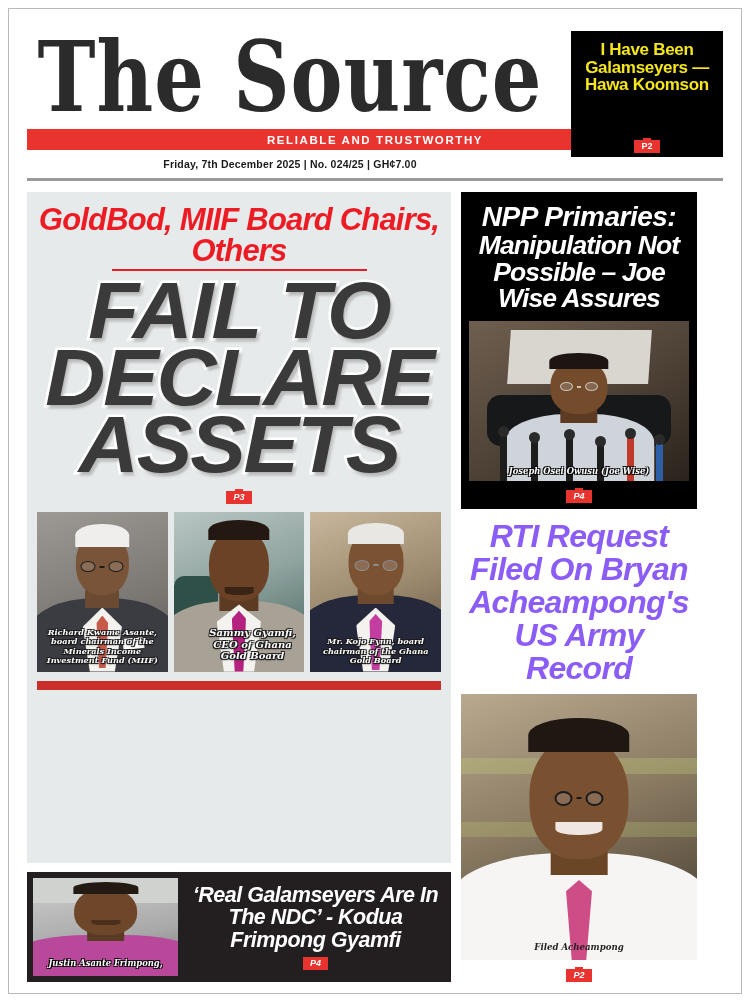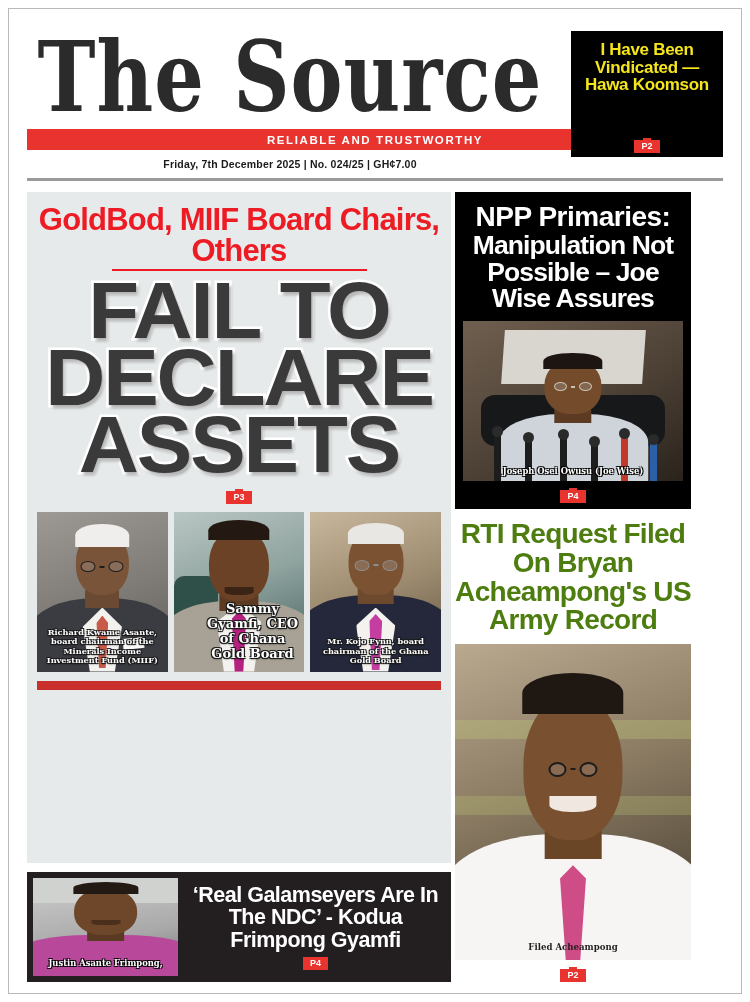--- a/index.html
+++ b/index.html
@@ -76,21 +76,21 @@
   }
   .pbadge-line .dash { width:8px; height:2px; background:#e8332f; }
   .pbadge {
     background:#e8332f; color:#ffffff;
     font-size:9px; font-weight:bold;
     padding:1px 7px 2px 7px;
   }
   .pbadge-line .rule { flex:1; height:2px; background:#e8332f; }
 
   
-  .content { display:flex; gap:4px; margin-top:9px; height:790px; }
+  .content { display:flex; gap:10px; margin-top:9px; height:790px;font-style:italic; }
   .col-left  { width:424px; display:flex; flex-direction:column; }
   .col-right { width:236px; display:flex; flex-direction:column; }
 
   
   .lead {
     background:#e7eaeb;
     padding:12px 10px 0 10px;
     flex:1;
     display:flex; flex-direction:column;
   }
@@ -131,21 +131,21 @@
     font-family:"DejaVu Serif", serif;
     font-weight:bold;
     font-size:8.2px; line-height:1.15;
     color:#ffffff;
     text-shadow:
       -1px -1px 0 #1a1a1a, 1px -1px 0 #1a1a1a,
       -1px  1px 0 #1a1a1a, 1px  1px 0 #1a1a1a,
        0px  1px 2px #000;
     padding:0 2px;
   }
-  .photo .cap.mid { bottom:10px; font-size:13px;margin-left:27px; }
+  .photo .cap.mid { bottom:10px; font-size:10px;margin-left:27px; }
 
   .red-band { height:9px; background:#c9302c; margin-top:9px; }
 
   
   .dark-teaser {
     margin-top:9px;
     background:#231f20;
     height:110px;
     display:flex; align-items:stretch;
     padding:6px;
@@ -193,22 +193,22 @@
     position:absolute; left:0; right:0; bottom:5px;
     text-align:center;
     font-family:"DejaVu Serif", serif; font-weight:bold;
     font-size:8.4px; color:#ffffff;
     text-shadow:-1px -1px 0 #000,1px -1px 0 #000,-1px 1px 0 #000,1px 1px 0 #000;
   }
   .bc-badge { margin-top:7px; }
 
   .rti {
     margin-top:11px;
-    color:#4d7c0f; font-weight:bold;
-    font-size:28px; line-height:1.03; text-align:center;
+    color:#8b5cf6; font-weight:bold;
+    font-size:32px; line-height:1.03; text-align:center;
     letter-spacing:-0.7px;
   }
   .rti-photo {
     position:relative; margin-top:9px; flex:1; min-height:150px;
     overflow:hidden; background:#6b6257;
   }
   .rti-photo .cap {
     position:absolute; left:0; right:0; bottom:8px;
     text-align:center;
     font-family:"DejaVu Serif", serif; font-weight:bold;
@@ -254,21 +254,21 @@
 
     <div class="tagline-bar">
       <span class="tagline">RELIABLE AND TRUSTWORTHY</span>
     </div>
 
     <div class="dateline">Friday, 7th December 2025  |  No. 024/25  |  GH¢7.00</div>
 
     <div class="head-rule"></div>
 
     <div class="teaser">
-      <div class="teaser-text">I Have Been Vindicated — Hawa Koomson</div>
+      <div class="teaser-text">I Have Been Galamseyers — Hawa Koomson</div>
       <div class="pbadge-line">
         <span class="dash"></span>
         <span class="pbadge">P2</span>
         <span class="rule"></span>
       </div>
     </div>
   </div>
 
   <div class="content">
 

